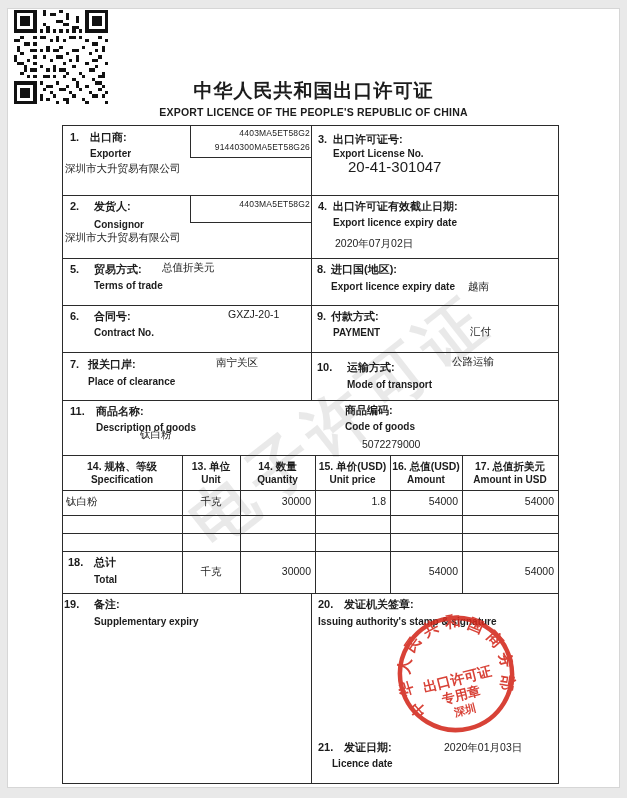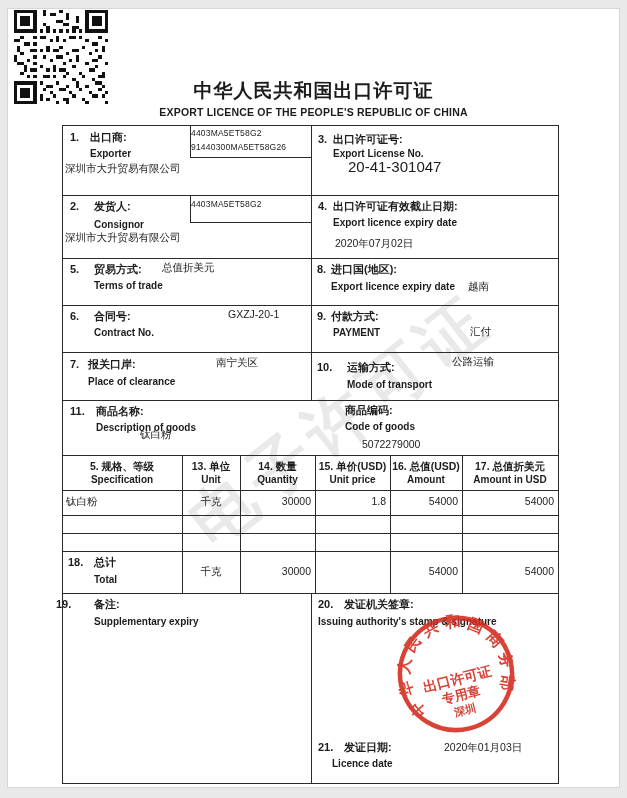--- a/index.html
+++ b/index.html
@@ -8,21 +8,21 @@
     background:#e9e9e9;
     font-family:"Liberation Sans","DejaVu Sans",sans-serif;
     color:#1c1c1c;
   }
   .page{position:absolute;left:7px;top:8px;width:613px;height:780px;background:#ffffff;border:1px solid #d6d6d6;box-sizing:border-box;}
   .abs{position:absolute;line-height:1.25;white-space:nowrap;}
   .ln{position:absolute;background:#2b2b2b;}
   .lbl{font-weight:bold;font-size:11px;}
   .lbl-en{font-weight:bold;font-size:10px;}
   .val{font-size:10.5px;}
-  .code{font-size:8.5px;letter-spacing:.2px;text-align:left;}
+  .code{font-size:8.5px;letter-spacing:.2px;text-align:right;}
   .hzh{font-weight:bold;font-size:10.5px;text-align:center;position:absolute;}
   .hen{font-weight:bold;font-size:10px;text-align:center;position:absolute;}
   .num{text-align:right;}
   .ctr{text-align:center;}
   .title{position:absolute;left:0;top:78px;width:627px;text-align:center;font-weight:bold;font-size:19px;letter-spacing:1px;}
   .subtitle{position:absolute;left:0;top:106px;width:627px;text-align:center;font-weight:bold;font-size:10.5px;letter-spacing:.2px;}
   .watermark{
     position:absolute;left:110px;top:250px;width:460px;height:340px;
     display:flex;align-items:center;justify-content:center;
     transform:rotate(-38deg);
@@ -251,21 +251,21 @@
 
 <span class="abs lbl z1" style="left:70px;top:405px">11.</span>
 <span class="abs lbl z1" style="left:96px;top:405px">商品名称:</span>
 <span class="abs lbl-en z1" style="left:96px;top:422px">Description of goods</span>
 <span class="abs val z1" style="left:140px;top:428px">钛白粉</span>
 
 <span class="abs lbl z1" style="left:345px;top:404px">商品编码:</span>
 <span class="abs lbl-en z1" style="left:345px;top:421px">Code of goods</span>
 <span class="abs val z1" style="left:362px;top:438px">5072279000</span>
 
-<div class="hzh z1" style="left:62px;top:460px;width:120px">5. 规格、等级</div>
+<div class="hzh z1" style="left:62px;top:460px;width:120px">14. 规格、等级</div>
 <div class="hen z1" style="left:62px;top:474px;width:120px">Specification</div>
 <div class="hzh z1" style="left:182px;top:460px;width:58px">13. 单位</div>
 <div class="hen z1" style="left:182px;top:474px;width:58px">Unit</div>
 <div class="hzh z1" style="left:240px;top:460px;width:75px">14. 数量</div>
 <div class="hen z1" style="left:240px;top:474px;width:75px">Quantity</div>
 <div class="hzh z1" style="left:315px;top:460px;width:75px">15. 单价(USD)</div>
 <div class="hen z1" style="left:315px;top:474px;width:75px">Unit price</div>
 <div class="hzh z1" style="left:390px;top:460px;width:72px">16. 总值(USD)</div>
 <div class="hen z1" style="left:390px;top:474px;width:72px">Amount</div>
 <div class="hzh z1" style="left:462px;top:460px;width:96px">17. 总值折美元</div>
@@ -280,21 +280,21 @@
 
 <span class="abs lbl z1" style="left:68px;top:556px">18.</span>
 <span class="abs lbl z1" style="left:94px;top:556px">总计</span>
 <span class="abs lbl-en z1" style="left:94px;top:574px">Total</span>
 <div class="abs val ctr z1" style="left:182px;top:565px;width:58px">千克</div>
 <div class="abs val num z1" style="left:242px;top:565px;width:69px">30000</div>
 <div class="abs val num z1" style="left:317px;top:565px;width:69px"></div>
 <div class="abs val num z1" style="left:392px;top:565px;width:66px">54000</div>
 <div class="abs val num z1" style="left:464px;top:565px;width:90px">54000</div>
 
-<span class="abs lbl z1" style="left:56px;top:598px">19.</span>
+<span class="abs lbl z1" style="left:64px;top:598px">19.</span>
 <span class="abs lbl z1" style="left:94px;top:598px">备注:</span>
 <span class="abs lbl-en z1" style="left:94px;top:616px">Supplementary expiry</span>
 
 <span class="abs lbl z1" style="left:318px;top:598px">20.</span>
 <span class="abs lbl z1" style="left:344px;top:598px">发证机关签章:</span>
 <span class="abs lbl-en z1" style="left:318px;top:616px">Issuing authority's stamp &amp; signature</span>
 
 <span class="abs lbl z1" style="left:318px;top:741px">21.</span>
 <span class="abs lbl z1" style="left:344px;top:741px">发证日期:</span>
 <span class="abs lbl-en z1" style="left:332px;top:758px">Licence date</span>

